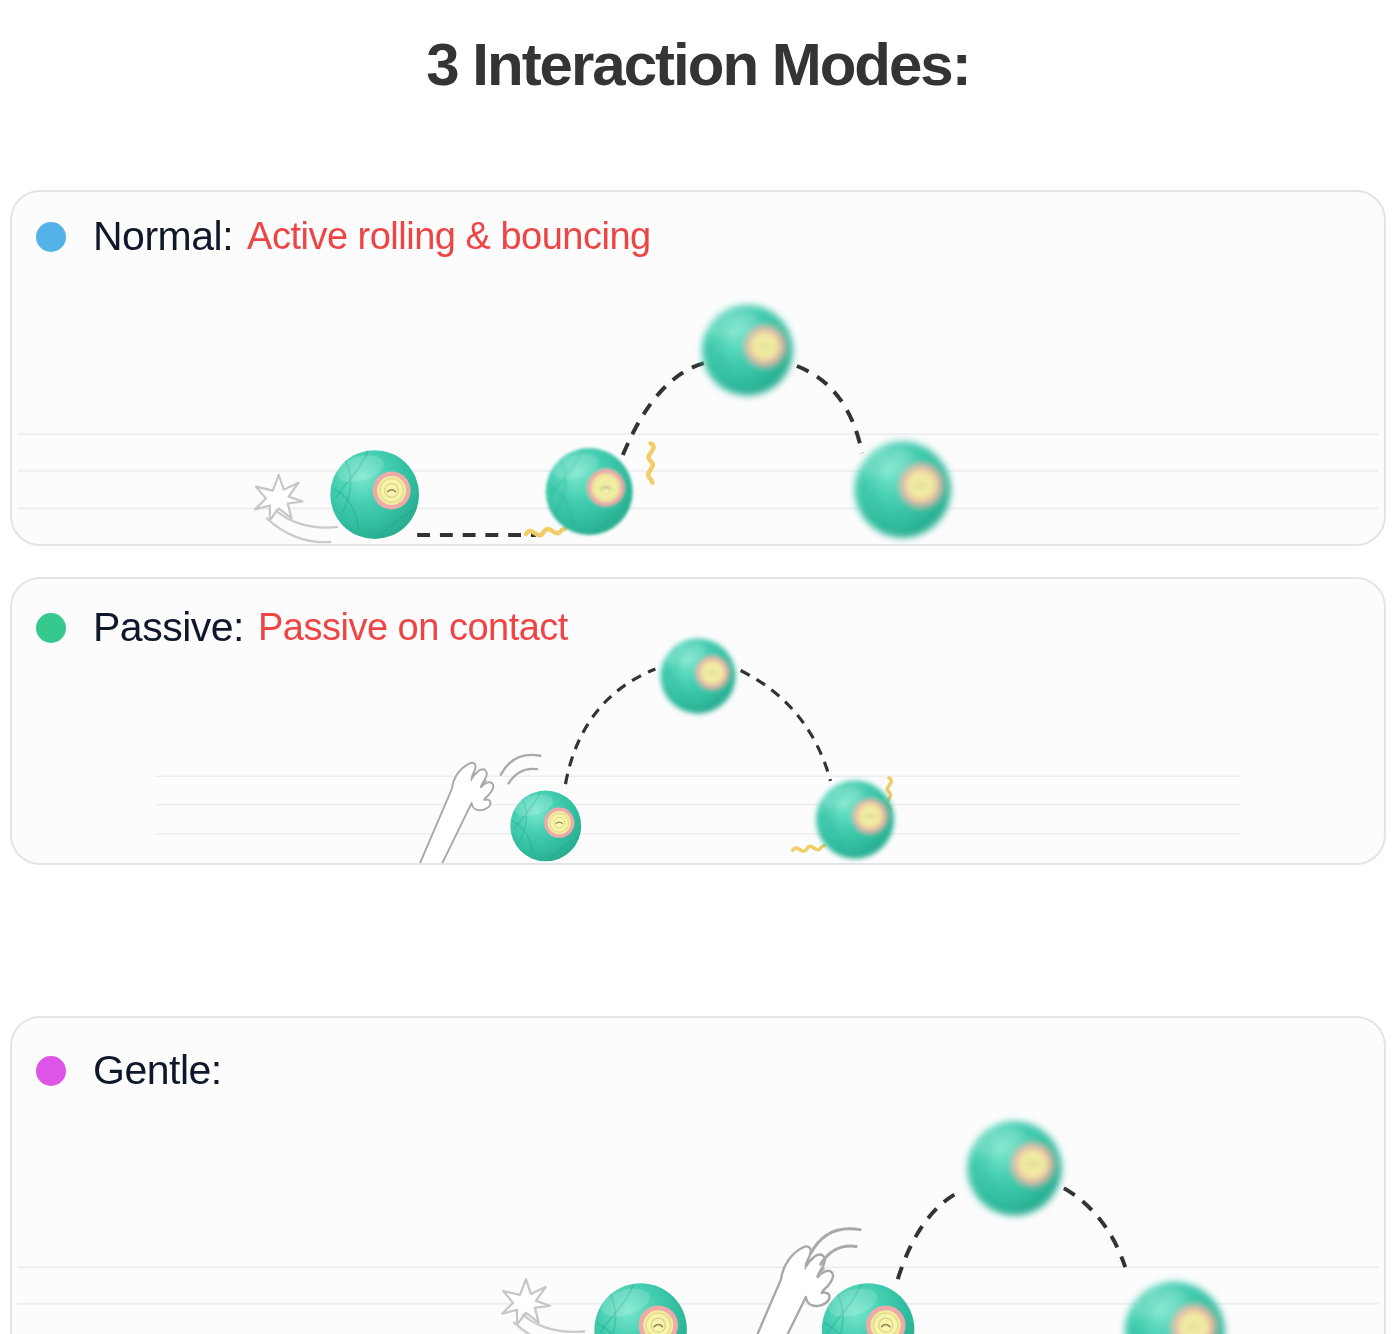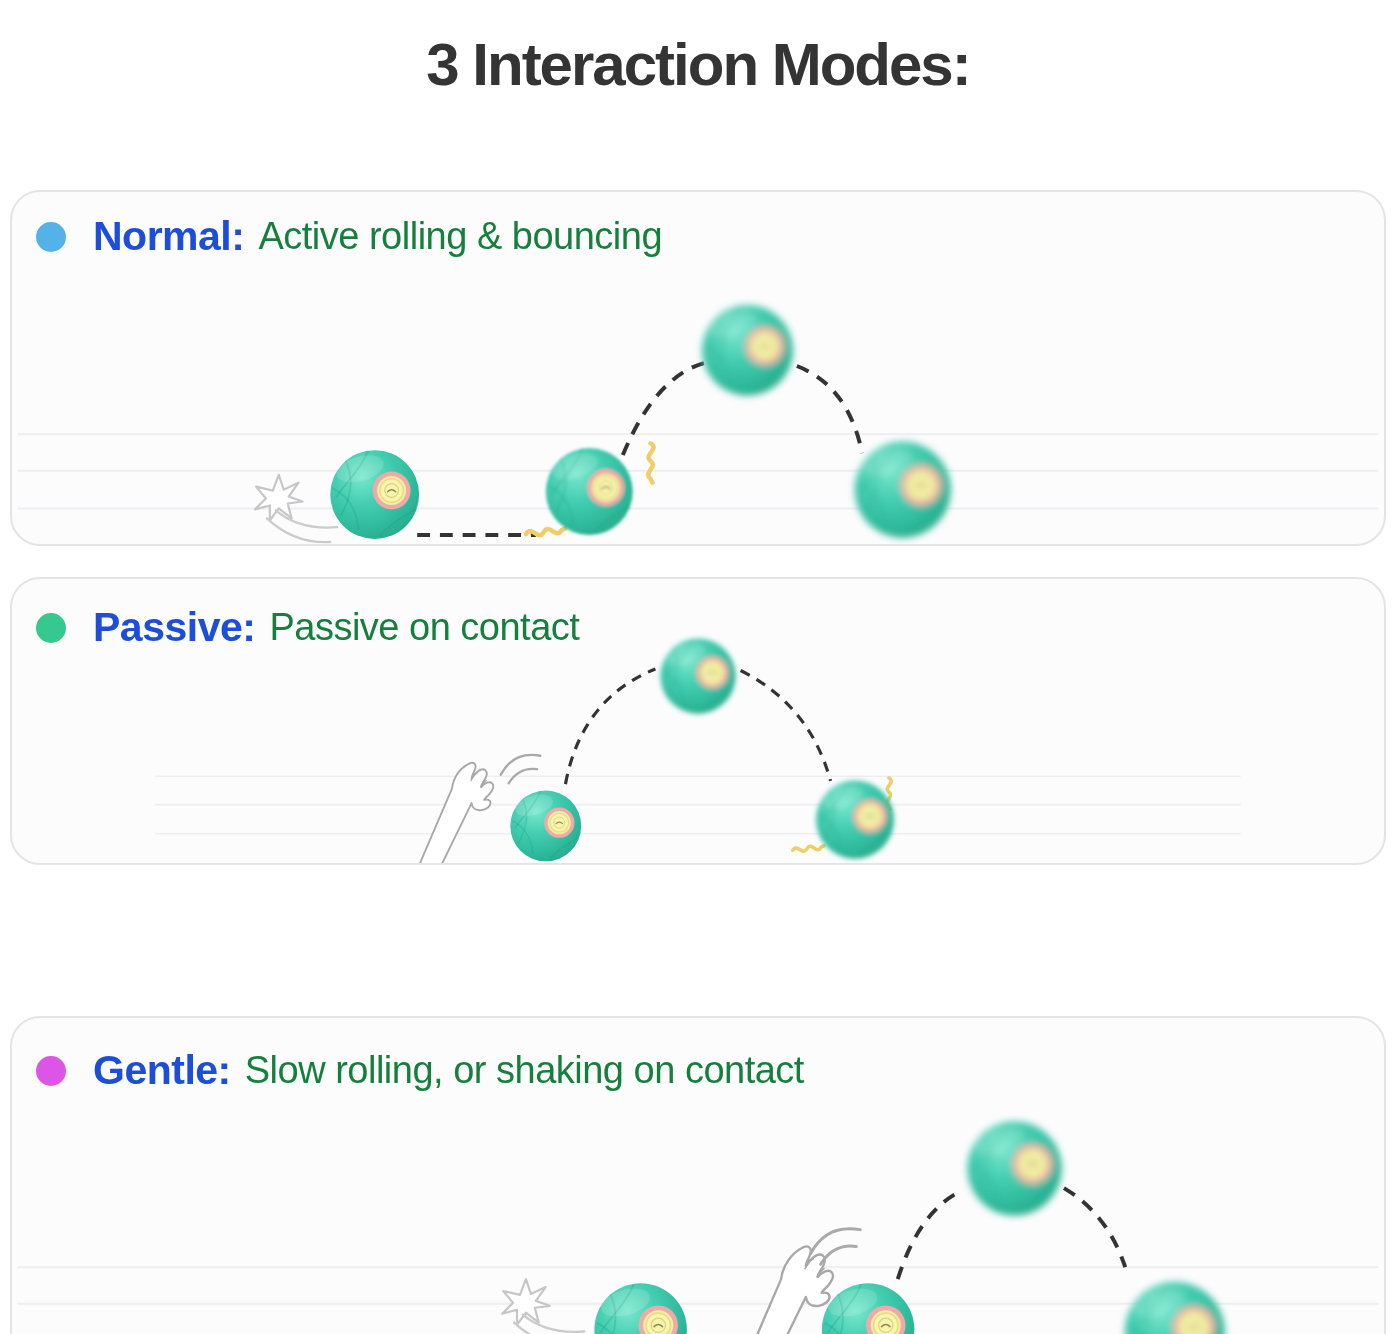--- a/index.html
+++ b/index.html
@@ -17,22 +17,22 @@
   }
   #panel-normal{top:190px;height:356px;}
   #panel-passive{top:577px;height:288px;}
   #panel-gentle{top:1016px;height:364px;}
   .decor{position:absolute;left:0;top:0;width:100%;height:100%;display:block;}
   .header{position:absolute;left:24px;display:flex;align-items:center;z-index:5;}
   #panel-normal .header{top:21px;}
   #panel-passive .header{top:25px;}
   #panel-gentle .header{top:29px;}
   .dot{width:30px;height:30px;border-radius:50%;margin-right:27px;flex:none;background:#ccc;}
-  .mode-label{font-size:41px;font-weight:700;color:#1d4ed8;letter-spacing:-0.5px;margin-right:14px;white-space:nowrap;}
-  .mode-desc{font-size:38px;font-weight:400;color:#15803d;letter-spacing:-0.5px;white-space:nowrap;text-align:right;}
+  .mode-label{font-size:41px;font-weight:400;color:#0f172a;letter-spacing:-0.5px;margin-right:14px;white-space:nowrap;}
+  .mode-desc{font-size:38px;font-weight:400;color:#ef4444;letter-spacing:-0.5px;white-space:nowrap;text-align:right;}
 </style>
 </head>
 <body>
 
 <svg width="0" height="0" style="position:absolute" aria-hidden="true">
   <defs>
     <radialGradient id="ballGrad" cx="36%" cy="30%" r="78%">
       <stop offset="0%" stop-color="#79e7cc"></stop>
       <stop offset="38%" stop-color="#46cfb2"></stop>
       <stop offset="72%" stop-color="#30bc9e"></stop>
@@ -174,15 +174,14 @@
     <g filter="url(#blurStrong)">
         <use href="#ballSym" xlink:href="#ballSym" x="956" y="100" width="104" height="104"></use>
       </g>
     <g filter="url(#blurStrong)">
         <use href="#ballSym" xlink:href="#ballSym" x="1115" y="262" width="110" height="110"></use>
       </g>
   </svg>
   <div class="header">
     <span class="dot" style="background: rgb(221, 85, 230);"></span>
     <span class="mode-label">Gentle:</span>
-    <span class="mode-desc">Slow rolling, or shaking on contact</span>
   </div>
 </section>
 
 </body></html>

